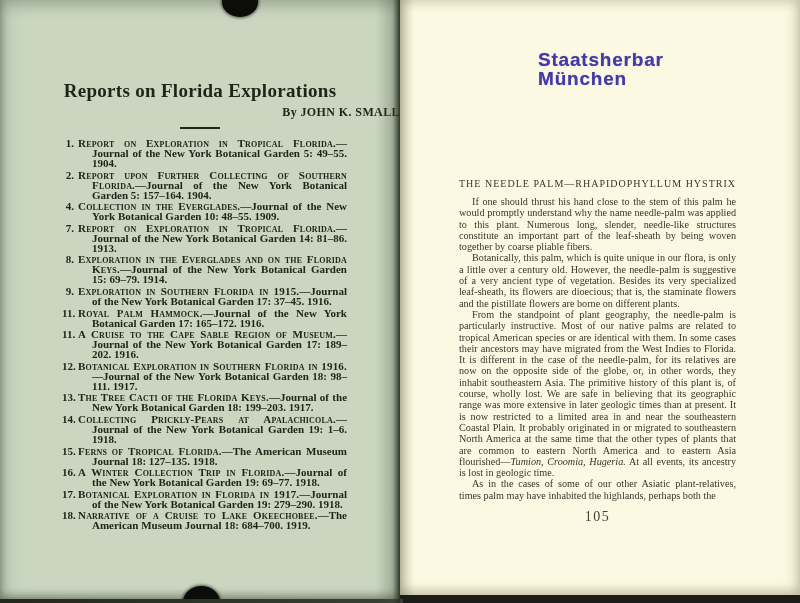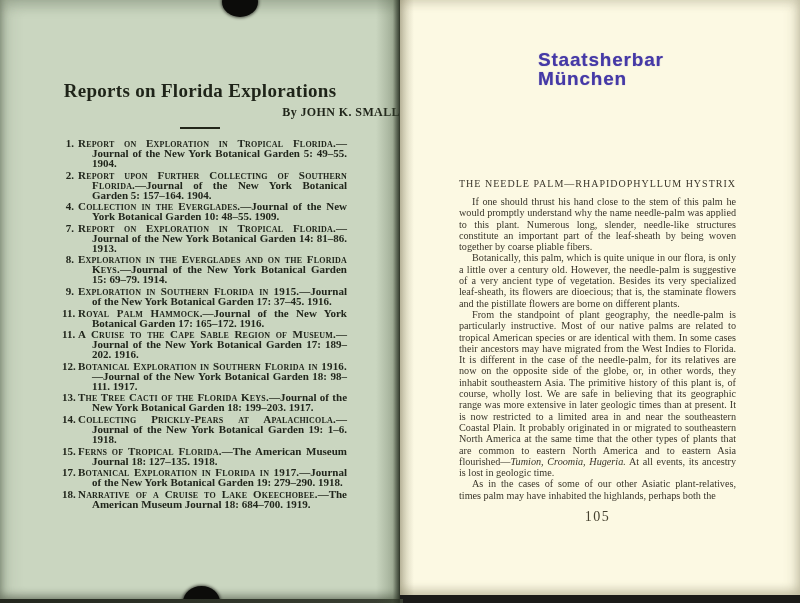--- a/index.html
+++ b/index.html
@@ -112,20 +112,21 @@
   <div class="ref-item"><span class="ref-num">11.</span><span class="ref-title">A Cruise to the Cape Sable Region of Museum.</span><span class="ref-rest">—Journal of the New York Botanical Garden 17: 189–202. 1916.</span></div>
 
   <div class="ref-item"><span class="ref-num">12.</span><span class="ref-title">Botanical Exploration in Southern Florida in 1916.</span><span class="ref-rest">—Journal of the New York Botanical Garden 18: 98–111. 1917.</span></div>
 
   <div class="ref-item"><span class="ref-num">13.</span><span class="ref-title">The Tree Cacti of the Florida Keys.</span><span class="ref-rest">—Journal of the New York Botanical Garden 18: 199–203. 1917.</span></div>
 
   <div class="ref-item"><span class="ref-num">14.</span><span class="ref-title">Collecting Prickly-Pears at Apalachicola.</span><span class="ref-rest">—Journal of the New York Botanical Garden 19: 1–6. 1918.</span></div>
 
   <div class="ref-item"><span class="ref-num">15.</span><span class="ref-title">Ferns of Tropical Florida.</span><span class="ref-rest">—The American Museum Journal 18: 127–135. 1918.</span></div>
 
+  <div class="ref-item"><span class="ref-num">16.</span><span class="ref-title">A Winter Collection Trip in Florida.</span><span class="ref-rest">—Journal of the New York Botanical Garden 19: 69–77. 1918.</span></div>
 
   <div class="ref-item"><span class="ref-num">17.</span><span class="ref-title">Botanical Exploration in Florida in 1917.</span><span class="ref-rest">—Journal of the New York Botanical Garden 19: 279–290. 1918.</span></div>
 
   <div class="ref-item"><span class="ref-num">18.</span><span class="ref-title">Narrative of a Cruise to Lake Okeechobee.</span><span class="ref-rest">—The American Museum Journal 18: 684–700. 1919.</span></div>
 </div>
     <div class="bottom-edge-left"></div>
   </div>
 
   <div class="page-right">
     <div class="stamp">

